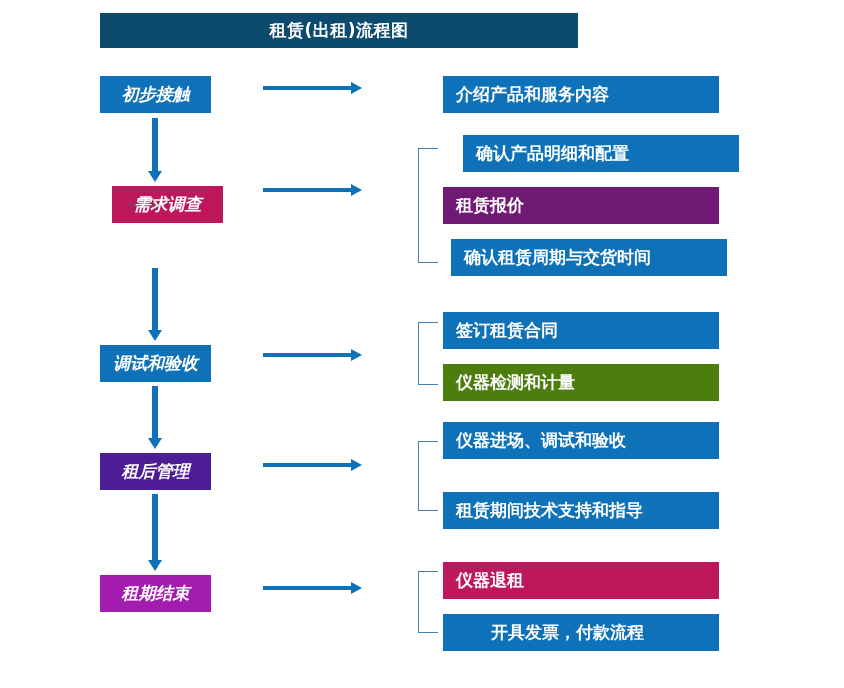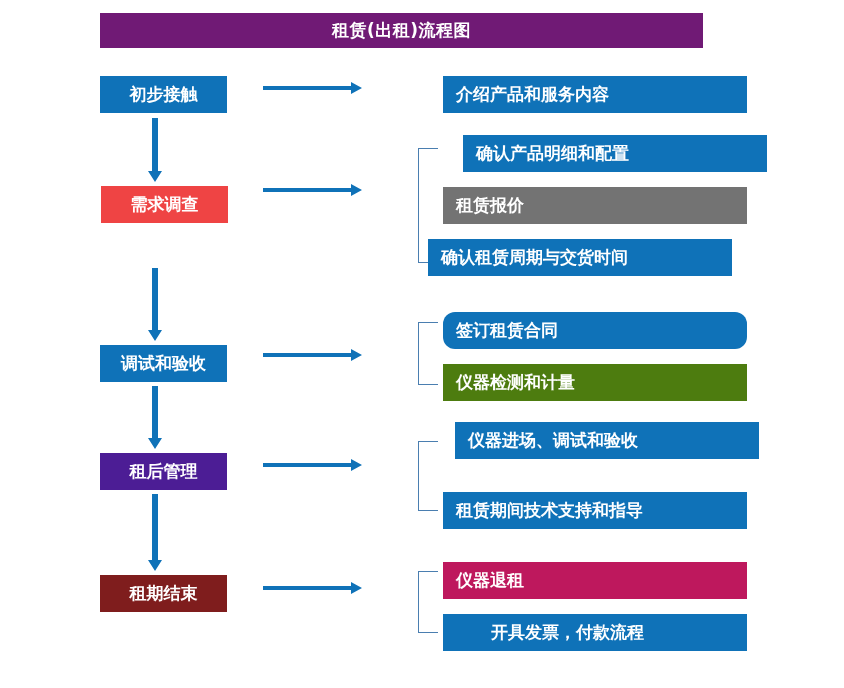--- a/index.html
+++ b/index.html
@@ -17,50 +17,51 @@
   #canvas {
     position: absolute;
     left: 0; top: 0;
     width: 844px;
     height: 688px;
   }
   .title-bar {
     position: absolute;
     left: 100px;
     top: 13px;
-    width: 603px;
+    width: 478px;
     height: 35px;
-    background: #701a75;
+    background: #0c4a6e;
     color: #ffffff;
     display: flex;
     align-items: center;
     justify-content: center;
     font-size: 17px;
     font-weight: bold;
     letter-spacing: 0.5px;
   }
   .stage-box {
     position: absolute;
     background: #0F72B8;
     color: #ffffff;
     display: flex;
     align-items: center;
     font-size: 17px;
     font-weight: bold;
     box-sizing: border-box;
   }
   .stage-box.left {
     left: 100px;
-    width: 127px;
+    width: 111px;
     height: 37px;
     justify-content: center;
+    font-style: italic;
   }
   .stage-box.right {
     left: 443px;
-    width: 304px;
+    width: 276px;
     height: 37px;
     justify-content: flex-start;
     padding-left: 13px;
   }
   .h-arrow {
     position: absolute;
     height: 16px;
     width: 100px;
   }
   .v-arrow {
@@ -79,34 +80,34 @@
 </head>
 <body>
 
 <div id="canvas">
 
   <div class="title-bar">租赁(出租)流程图</div>
 
   <div id="shapes-layer">
       <div class="stage-box left" style="left: 100px; top: 76px; background: rgb(15, 114, 184);">初步接触</div>
       <div class="stage-box right" style="left: 443px; top: 76px; background: rgb(15, 114, 184);">介绍产品和服务内容</div>
-      <div class="stage-box left" style="left: 101px; top: 186px; background: #ef4444;">需求调查</div>
+      <div class="stage-box left" style="left: 112px; top: 186px; background: #be185d;">需求调查</div>
       <div class="bracket" style="left: 418px; top: 148px; height: 115px; border-color: rgb(74, 126, 176);"></div>
       <div class="stage-box right" style="left: 443px; top: 135px; background: rgb(15, 114, 184); margin-left: 20px;">确认产品明细和配置</div>
-      <div class="stage-box right" style="left: 443px; top: 187px; background: #737373;">租赁报价</div>
-      <div class="stage-box right" style="left: 428px; top: 239px; background: rgb(15, 114, 184); text-align: right;">确认租赁周期与交货时间</div>
+      <div class="stage-box right" style="left: 443px; top: 187px; background: #701a75;">租赁报价</div>
+      <div class="stage-box right" style="left: 451px; top: 239px; background: rgb(15, 114, 184); text-align: right;">确认租赁周期与交货时间</div>
       <div class="stage-box left" style="left: 100px; top: 345px; background: rgb(15, 114, 184);">调试和验收</div>
       <div class="bracket" style="left: 418px; top: 322px; height: 63px; border-color: rgb(74, 126, 176);"></div>
-      <div class="stage-box right" style="left: 443px; top: 312px; background: rgb(15, 114, 184); border-radius: 12px;">签订租赁合同</div>
+      <div class="stage-box right" style="left: 443px; top: 312px; background: rgb(15, 114, 184);">签订租赁合同</div>
       <div class="stage-box right" style="left: 443px; top: 364px; background: #4d7c0f;">仪器检测和计量</div>
       <div class="stage-box left" style="left: 100px; top: 453px; background: #4c1d95;">租后管理</div>
       <div class="bracket" style="left: 418px; top: 441px; height: 70px; border-color: rgb(74, 126, 176);"></div>
-      <div class="stage-box right" style="left: 443px; top: 422px; background: rgb(15, 114, 184); margin-left: 12px;">仪器进场、调试和验收</div>
+      <div class="stage-box right" style="left: 443px; top: 422px; background: rgb(15, 114, 184);">仪器进场、调试和验收</div>
       <div class="stage-box right" style="left: 443px; top: 492px; background: rgb(15, 114, 184);">租赁期间技术支持和指导</div>
-      <div class="stage-box left" style="left: 100px; top: 575px; background: #7f1d1d;">租期结束</div>
+      <div class="stage-box left" style="left: 100px; top: 575px; background: #a21caf;">租期结束</div>
       <div class="bracket" style="left: 418px; top: 571px; height: 62px; border-color: rgb(74, 126, 176);"></div>
       <div class="stage-box right" style="left: 443px; top: 562px; background: #be185d;">仪器退租</div>
       <div class="stage-box right" style="left: 443px; top: 614px; background: rgb(15, 114, 184); padding-left: 48px;">开具发票，付款流程</div>
       <div class="v-arrow" style="left: 146px; top: 118px; height: 64px;"><svg width="18" height="64" viewBox="0 0 18 64">
           <path d="M6 0 L12 0 L12 53 L16 53 L9 64 L2 53 L6 53 Z" fill="#0F72B8"></path>
         </svg></div>
       <div class="v-arrow" style="left: 146px; top: 268px; height: 73px;"><svg width="18" height="73" viewBox="0 0 18 73">
           <path d="M6 0 L12 0 L12 62 L16 62 L9 73 L2 62 L6 62 Z" fill="#0F72B8"></path>
         </svg></div>
       <div class="v-arrow" style="left: 146px; top: 386px; height: 63px;"><svg width="18" height="63" viewBox="0 0 18 63">

